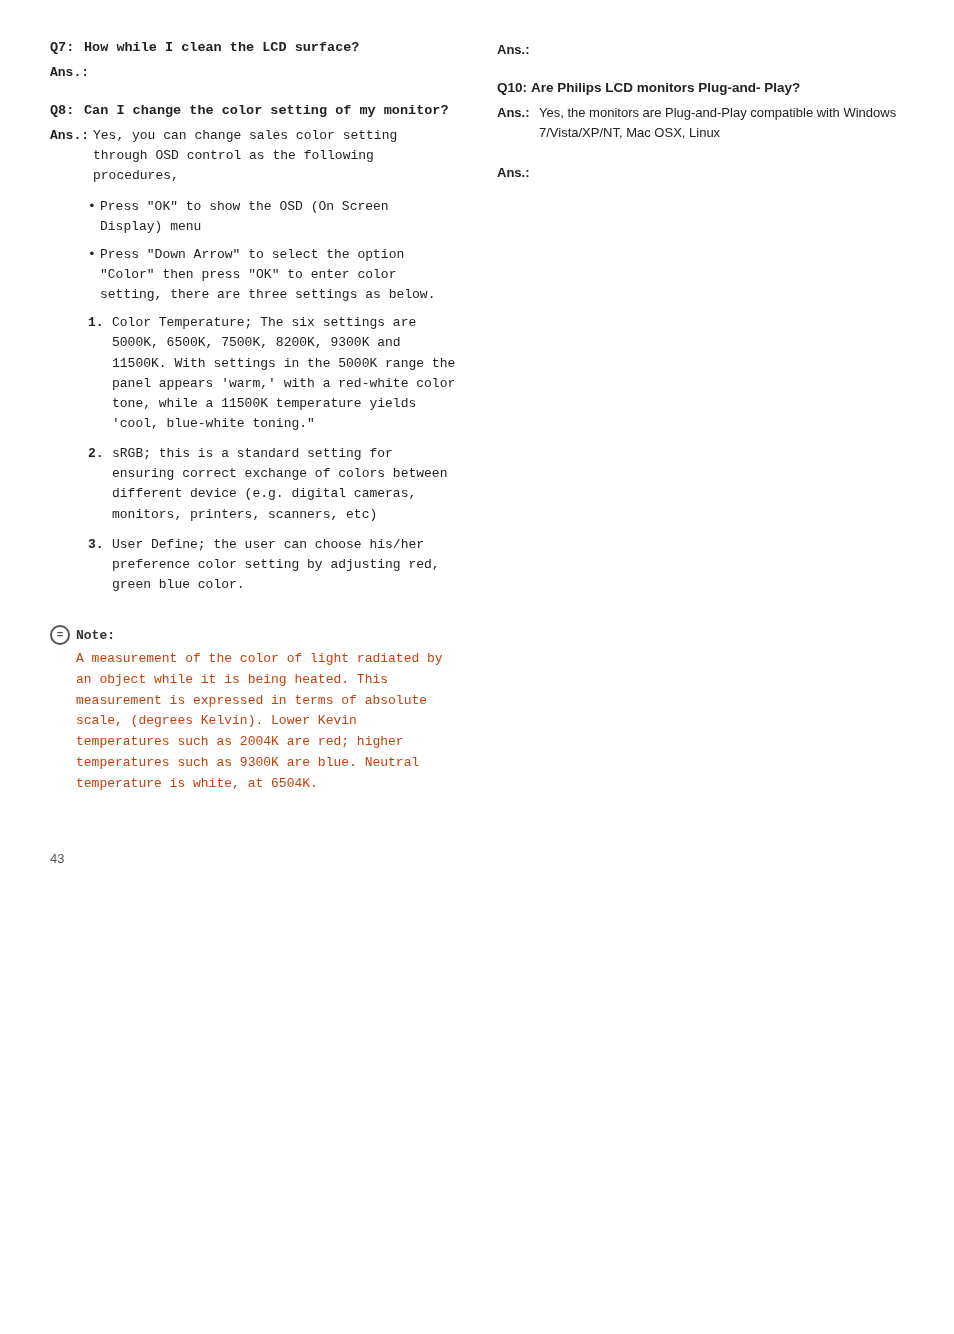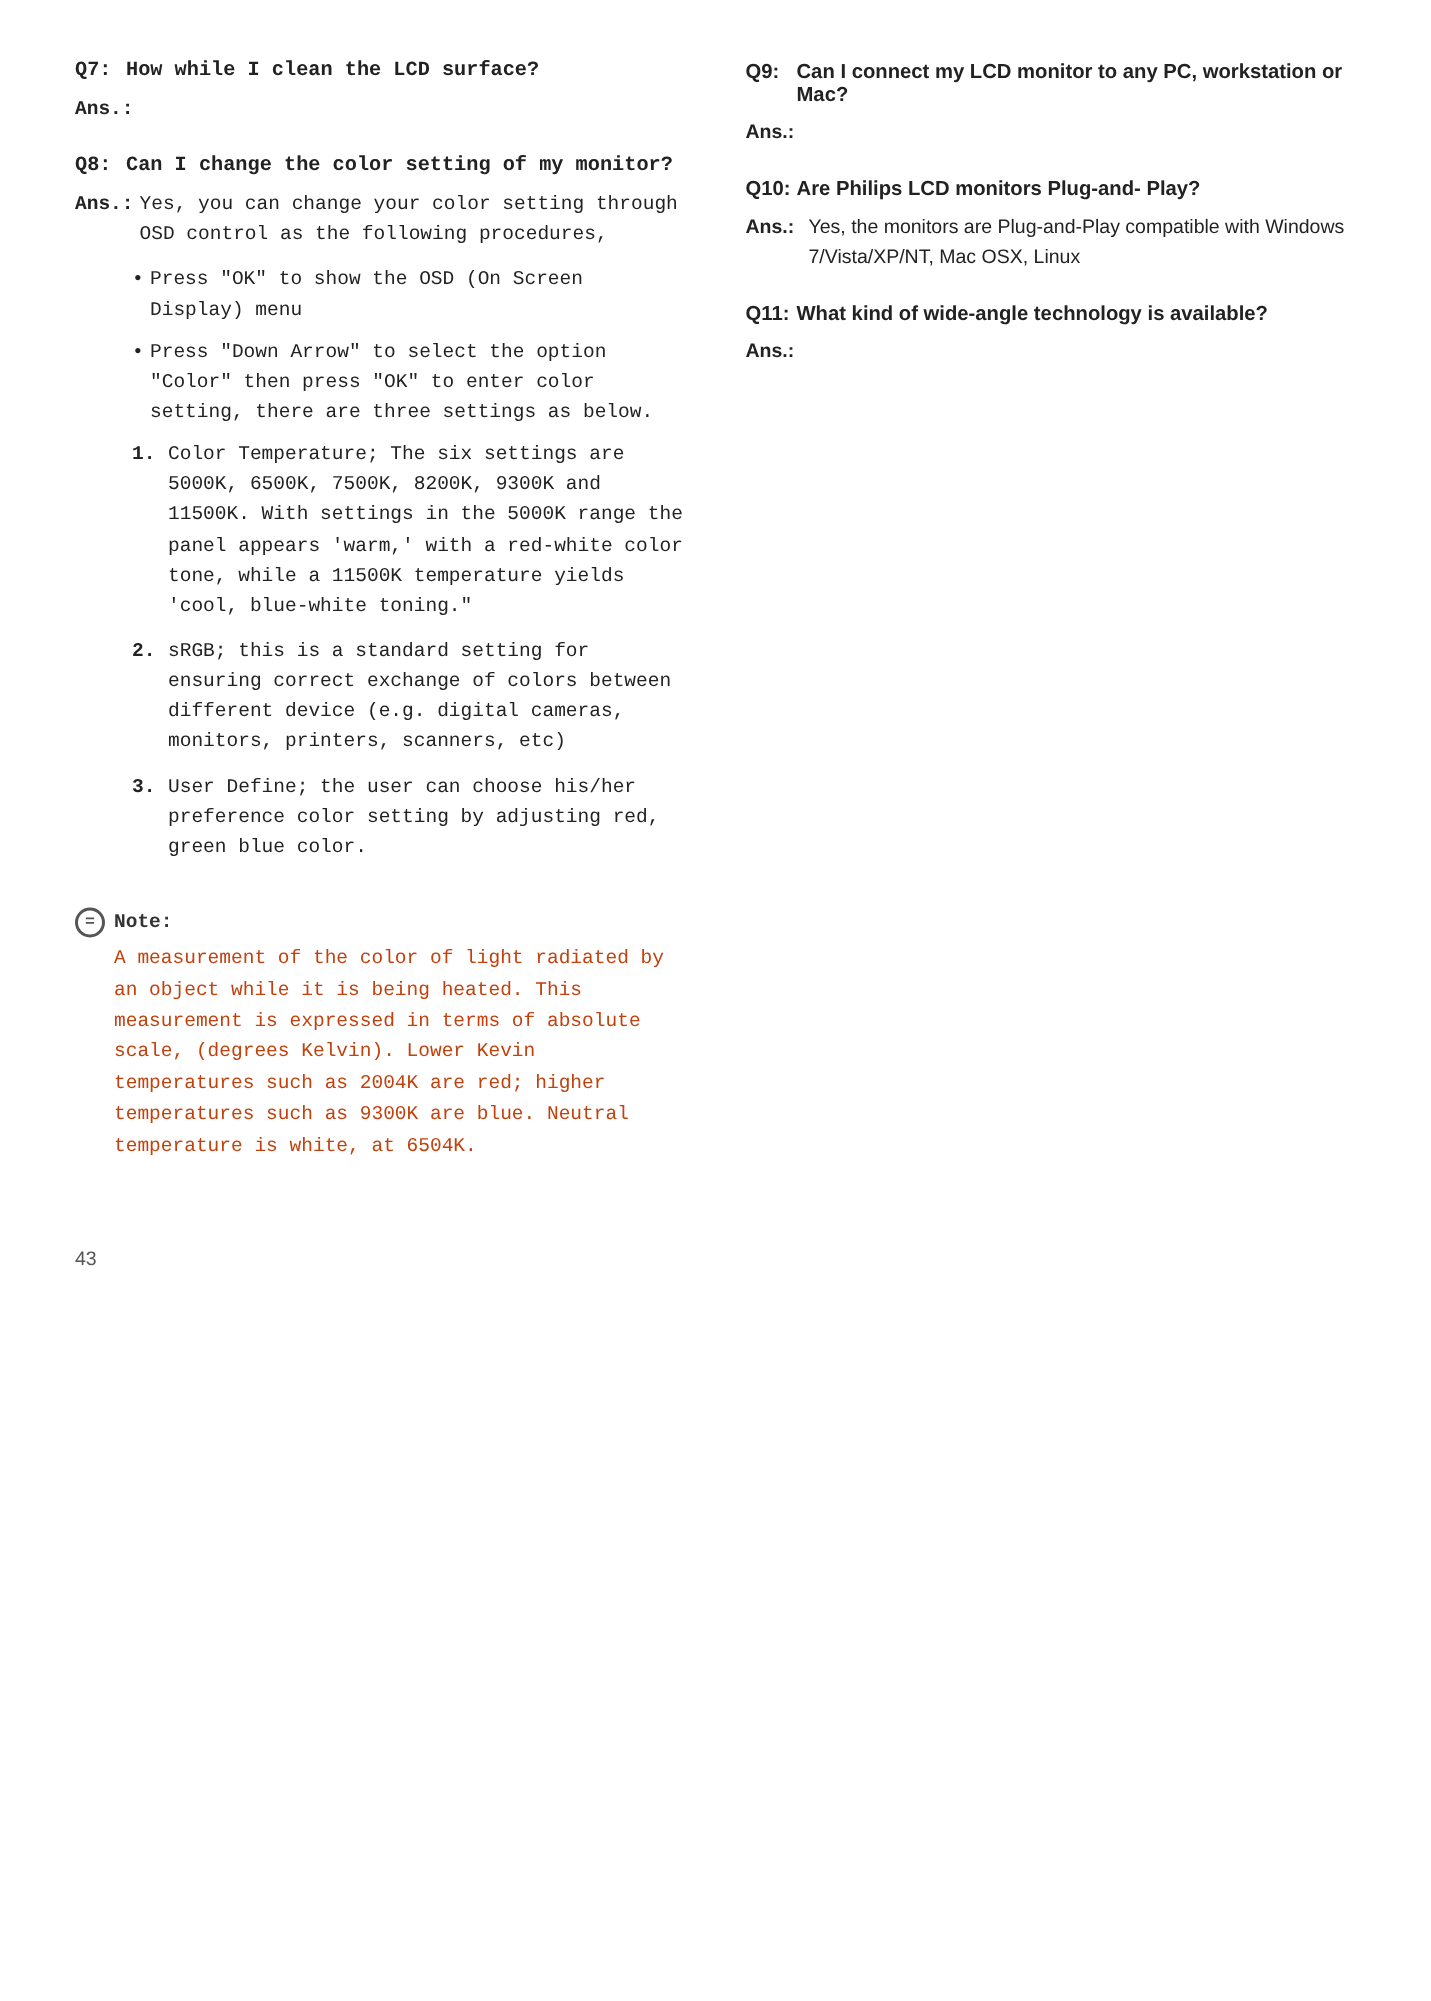--- a/index.html
+++ b/index.html
@@ -168,21 +168,21 @@
     </div>
 
     <div class="question-block">
       <div class="question-heading">
         <span class="question-label">Q8:</span>
         <span>Can I change the color setting of my monitor?</span>
       </div>
       <div class="answer-block" style="flex-direction: column; padding-left: 0;">
         <div style="display:flex; gap:4px;">
           <span class="answer-label">Ans.:</span>
-          <span class="answer-text">Yes, you can change your color setting through OSD control as the following procedures,</span>
+          <span class="answer-text">Yes, you can change sales color setting through OSD control as the following procedures,</span>
         </div>
         <div style="padding-left: 38px;">
           <ul class="bullet-list">
             <li>Press "OK" to show the OSD (On Screen Display) menu</li>
             <li>Press "Down Arrow" to select the option "Color" then press "OK" to enter color setting, there are three settings as below.</li>
           </ul>
           <ol class="numbered-list">
             <li>
                 <span>Color Temperature; The six settings are 5000K, 6500K, 7500K, 8200K, 9300K and 11500K. With settings in the 5000K range the panel appears 'warm,' with a red-white color tone, while a 11500K temperature yields 'cool, blue-white toning."</span>
               </li>
@@ -205,45 +205,37 @@
       <div style="padding-left: 26px;">
         <span class="note-text">A measurement of the color of light radiated by an object while it is being heated. This measurement is expressed in terms of absolute scale, (degrees Kelvin). Lower Kevin temperatures such as 2004K are red; higher temperatures such as 9300K are blue. Neutral temperature is white, at 6504K.</span>
       </div>
     </div>
 
   </div>
 
   <div class="right-column">
 
     <div class="question-block">
-      <div class="question-heading">
-        <span class="question-label">Q9:</span>
-        <span>Can I connect my LCD monitor to any PC, workstation or Mac?</span>
-      </div>
       <div class="answer-block">
         <span class="answer-label">Ans.:</span>
       </div>
     </div>
 
     <div class="question-block">
       <div class="question-heading">
         <span class="question-label">Q10:</span>
         <span>Are Philips LCD monitors Plug-and- Play?</span>
       </div>
       <div class="answer-block">
         <span class="answer-label">Ans.:</span>
         <span class="answer-text">Yes, the monitors are Plug-and-Play compatible with Windows 7/Vista/XP/NT, Mac OSX, Linux</span>
       </div>
     </div>
 
     <div class="question-block">
-      <div class="question-heading">
-        <span class="question-label">Q11:</span>
-        <span>What kind of wide-angle technology is available?</span>
-      </div>
       <div class="answer-block">
         <span class="answer-label">Ans.:</span>
       </div>
     </div>
 
   </div>
 </div>
 
 <div class="page-number">43</div>
 

